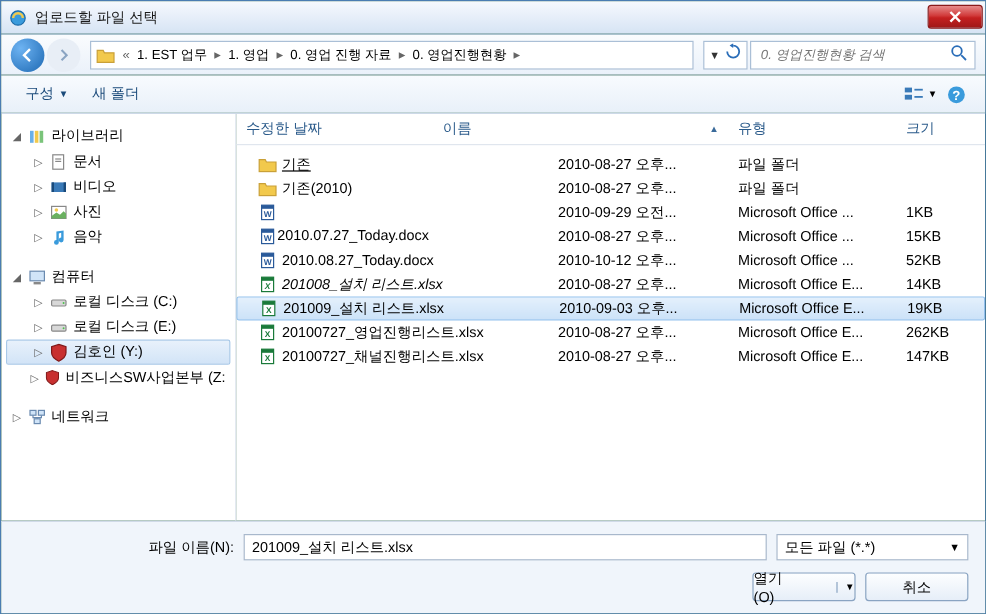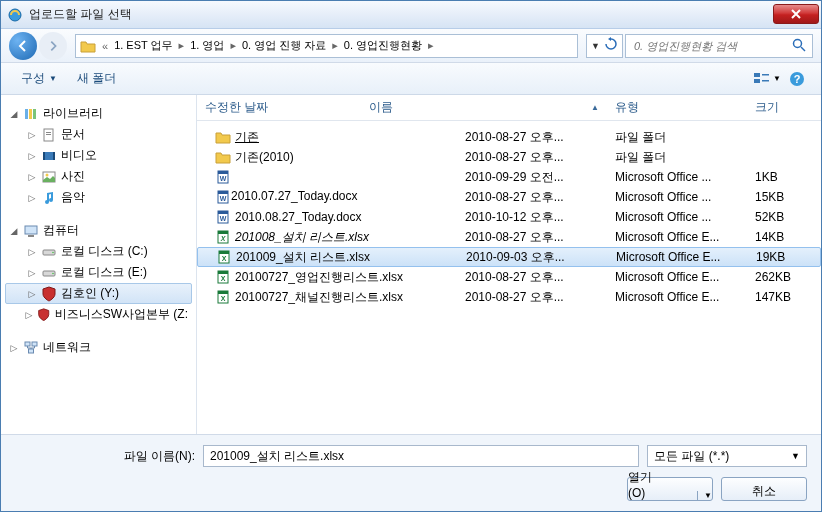--- a/index.html
+++ b/index.html
@@ -49,21 +49,21 @@
 .file-row.selected { background: linear-gradient(to bottom, #e4f0fc, #cce2f8); border: 1px solid #94c1ee; border-radius:2px; height:20px;}
 .file-row .col { white-space: nowrap; overflow: hidden; text-overflow: ellipsis; }
 .file-icon { width: 16px; height: 16px; display:inline-flex; align-items:center; justify-content:center;}
 
 .bottom-area { border-top: 1px solid #d0dae8; background: #f0f5fb; padding: 10px 14px; }
 .filename-row { display: flex; align-items: center; gap: 8px; margin-bottom: 10px; font-size: 12px; }
 .filename-label { width: 180px; text-align: right; }
 .filename-input { flex: 1; height: 22px; border: 1px solid #a8b8cc; background: #fff; padding: 0 6px; font-size: 12px; }
 .filetype-select { width: 160px; height: 22px; border: 1px solid #a8b8cc; background: #fff; padding: 0 6px; font-size: 12px; display:flex; align-items:center; justify-content:space-between;}
 .btn-row { display: flex; justify-content: flex-end; gap: 8px; }
-.dlg-btn { width: 86px; height: 24px; border: 1px solid #8aa4c2; background: linear-gradient(to bottom, #fdfeff, #e6eef8); font-size: 12px; cursor: pointer; border-radius: 3px; display:flex; align-items:flex-end; justify-content:center;gap:32px;}
+.dlg-btn { width: 86px; height: 24px; border: 1px solid #8aa4c2; background: linear-gradient(to bottom, #fdfeff, #e6eef8); font-size: 12px; cursor: pointer; border-radius: 3px; display:flex; align-items:center; justify-content:center;gap:32px;}
 
 .sort-arrow{ font-size:8px; color:#3a6a9a;}
 </style>
 </head>
 <body>
 
 <div class="window">
 
   <div class="titlebar">
     <span class="ie-icon">

